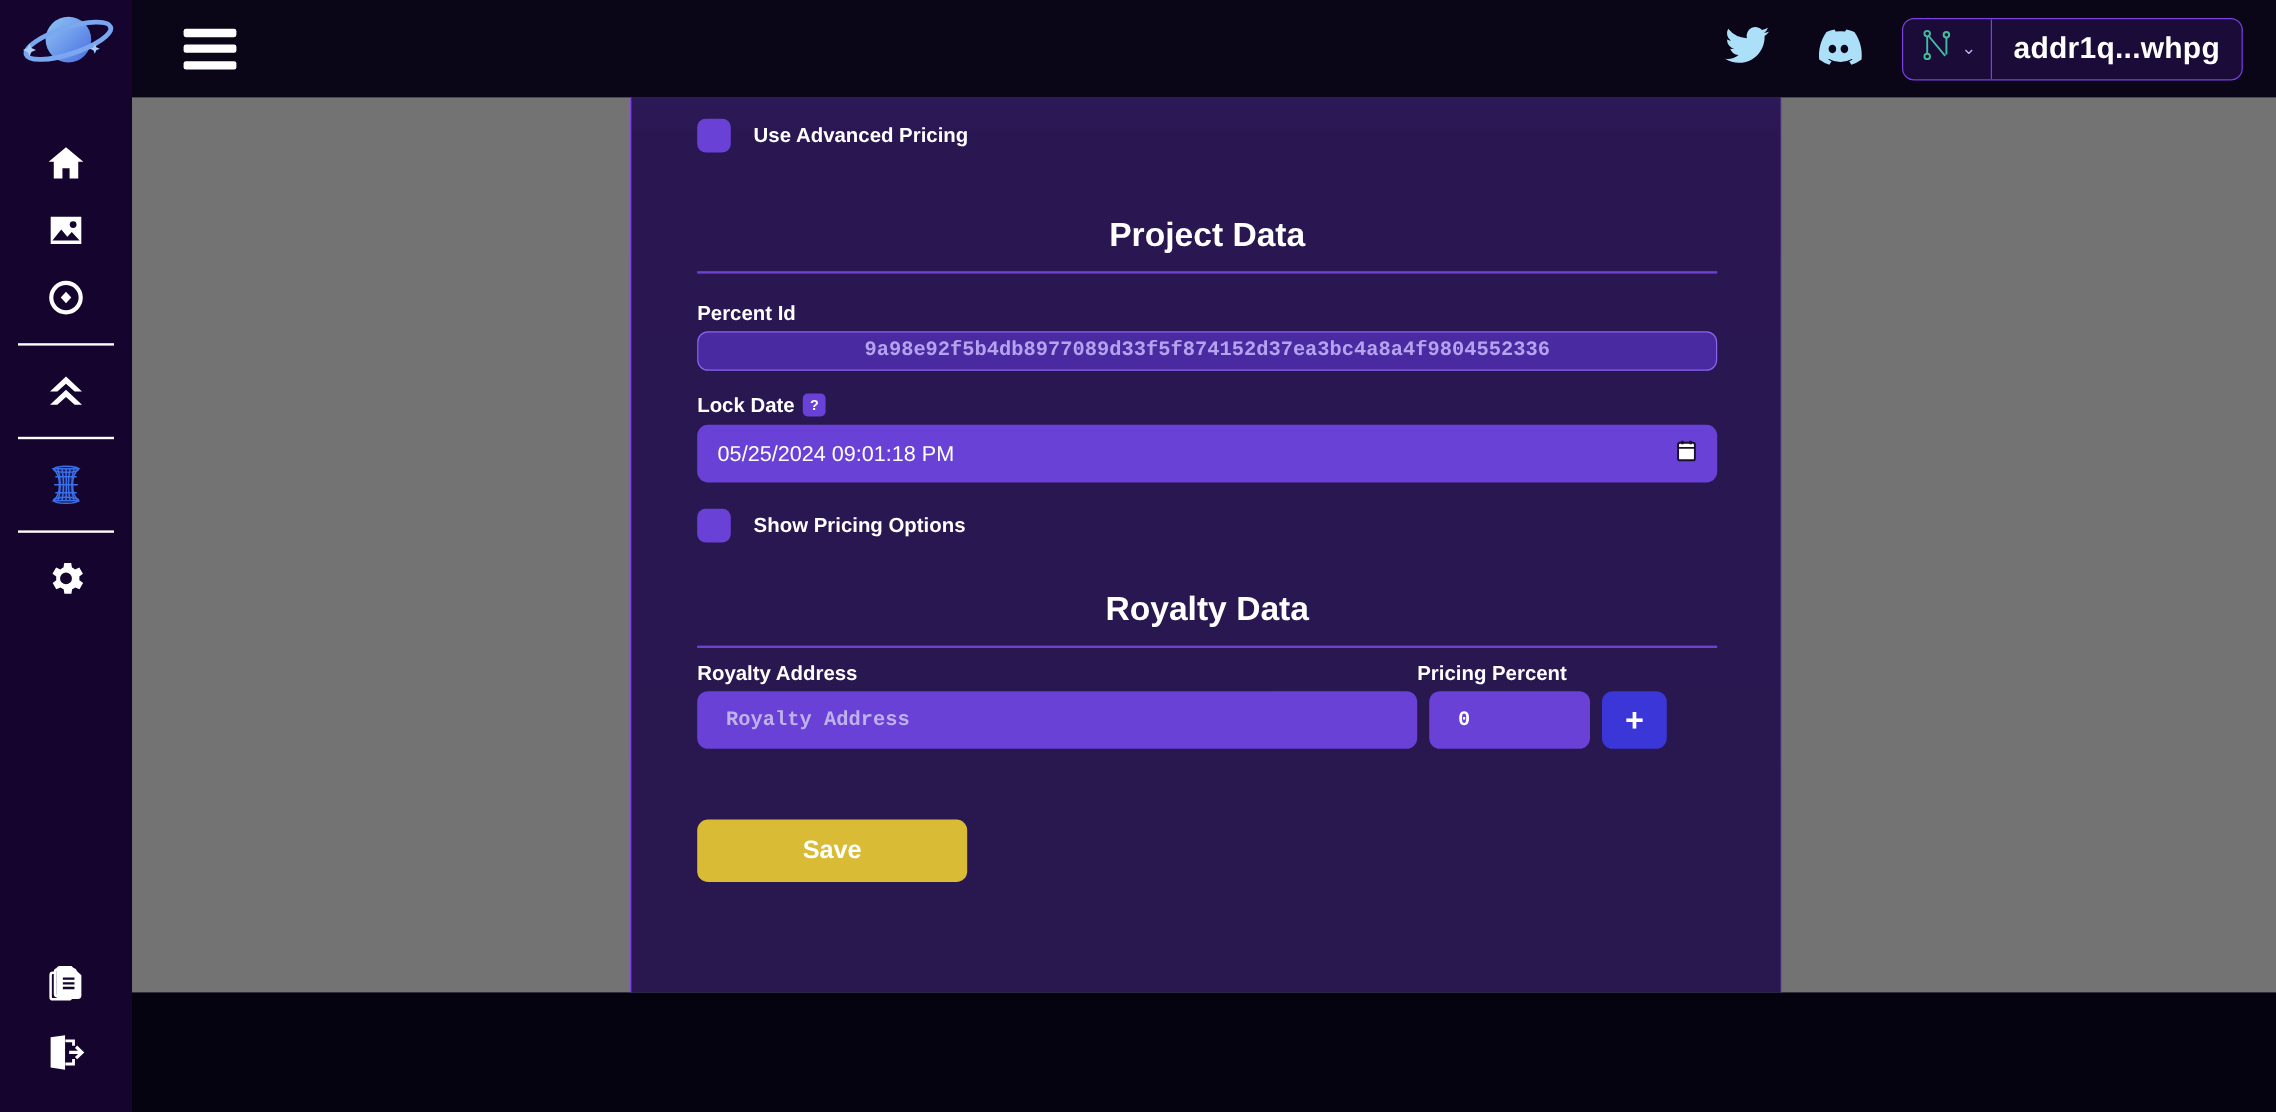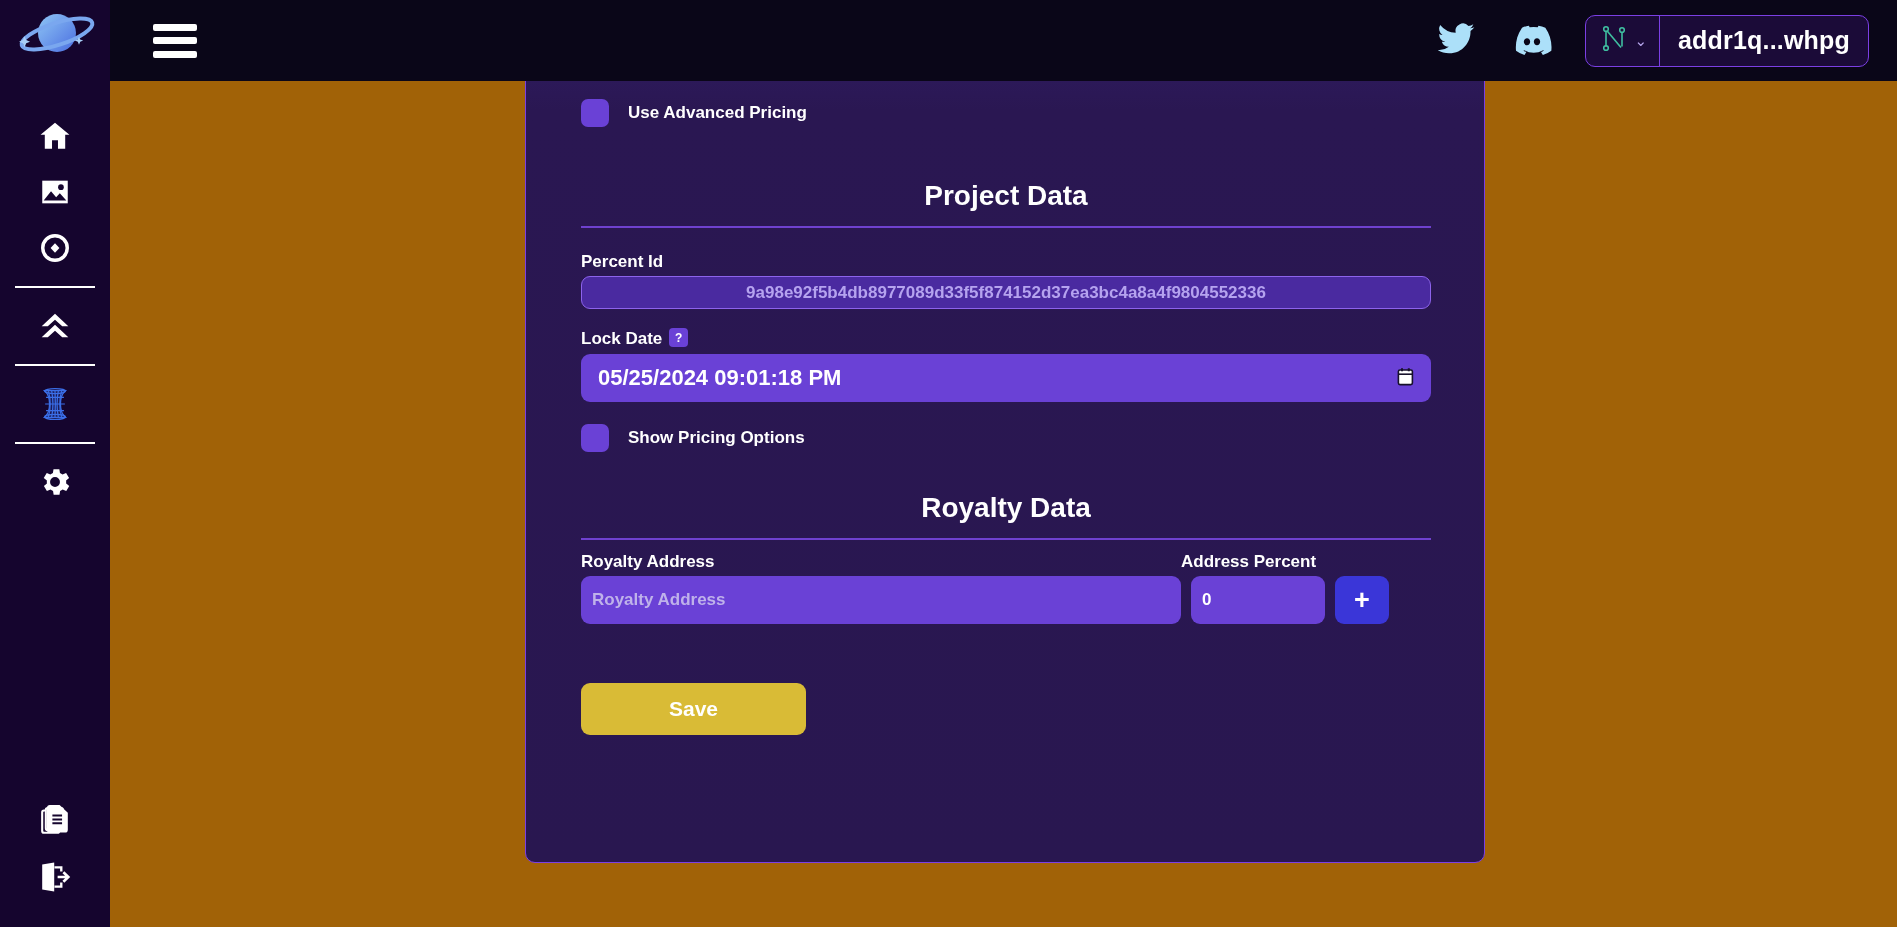--- a/index.html
+++ b/index.html
@@ -116,22 +116,22 @@
     letter-spacing: .2px;
     white-space: nowrap;
   }
   .chev { color: #b9a9f0; font-size: 15px; line-height: 1; }
 
   
   .main {
     position: absolute;
     left: 110px; top: 81px;
     width: 1787px;
-    height: 846px;
-    background: #a16207;
+    height: 746px;
+    background: #737373;
     overflow: hidden;
   }
   .card {
     position: absolute;
     left: 415px;
     top: -19px;
     width: 960px;
     height: 801px;
     background: linear-gradient(180deg, #2d1a5c 0%, #2a1752 6%, #291750 100%);
     border: 1px solid #7b3fe4;
@@ -194,24 +194,24 @@
     vertical-align: 2px;
     cursor: pointer;
   }
 
   .input {
     position: absolute;
     background: #6a41d6;
     border: none;
     border-radius: 9px;
     color: #ffffff;
-    font-family: Liberation Sans, sans-serif;
+    font-family: Liberation Mono, monospace;
     font-size: 17px;
     font-weight: bold;
-    padding: 0 11px;
+    padding: 0 24px;
   }
   .input::placeholder { color: #bfb2ea; font-weight: bold; }
   .input-readonly {
     background: #4a2aa0;
     border: 1px solid #8d63ec;
     color: #b5a3ef;
     text-align: center;
     font-size: 17px;
     font-weight: bold;
     display: flex;
@@ -222,22 +222,22 @@
     position: absolute;
     background: #6a41d6;
     border-radius: 9px;
     display: flex;
     align-items: center;
     padding: 0 17px;
     cursor: text;
   }
   .date-text {
     color: #ffffff;
-    font-size: 22px;
-    font-weight: bold;
+    font-size: 18px;
+    font-weight: normal;
     flex: 1;
   }
   .cal-ico { cursor: pointer; display: block; }
 
   .plus-btn {
     position: absolute;
     background: #3a36d8;
     border: none;
     border-radius: 9px;
     color: #ffffff;
@@ -447,21 +447,21 @@
 
         <div class="check-row" style="top:361px; left:0;">
           <div class="chkbox"></div>
           <span class="check-label">Show Pricing Options</span>
         </div>
 
         <h2 class="section-title" style="top:429px;">Royalty Data</h2>
         <div class="section-rule" style="top:475px;"></div>
 
         <label class="field-label" style="top:489px; left:0;">Royalty Address</label>
-        <label class="field-label" style="top:489px; left:600px;">Address Percent</label>
+        <label class="field-label" style="top:489px; left:600px;">Pricing Percent</label>
 
         <input class="input" style="top: 513px; left: 0px; width: 600px; height: 48px;" type="text" placeholder="Royalty Address">
 
         <input class="input" style="top: 513px; left: 610px; width: 134px; height: 48px;" type="text" value="0">
 
         <button class="plus-btn" style="top:513px; left:754px; width:54px; height:48px;">+</button>
 
         <button class="save-btn" style="top:620px; left:0; width:225px; height:52px;">Save</button>
 
       </div>

